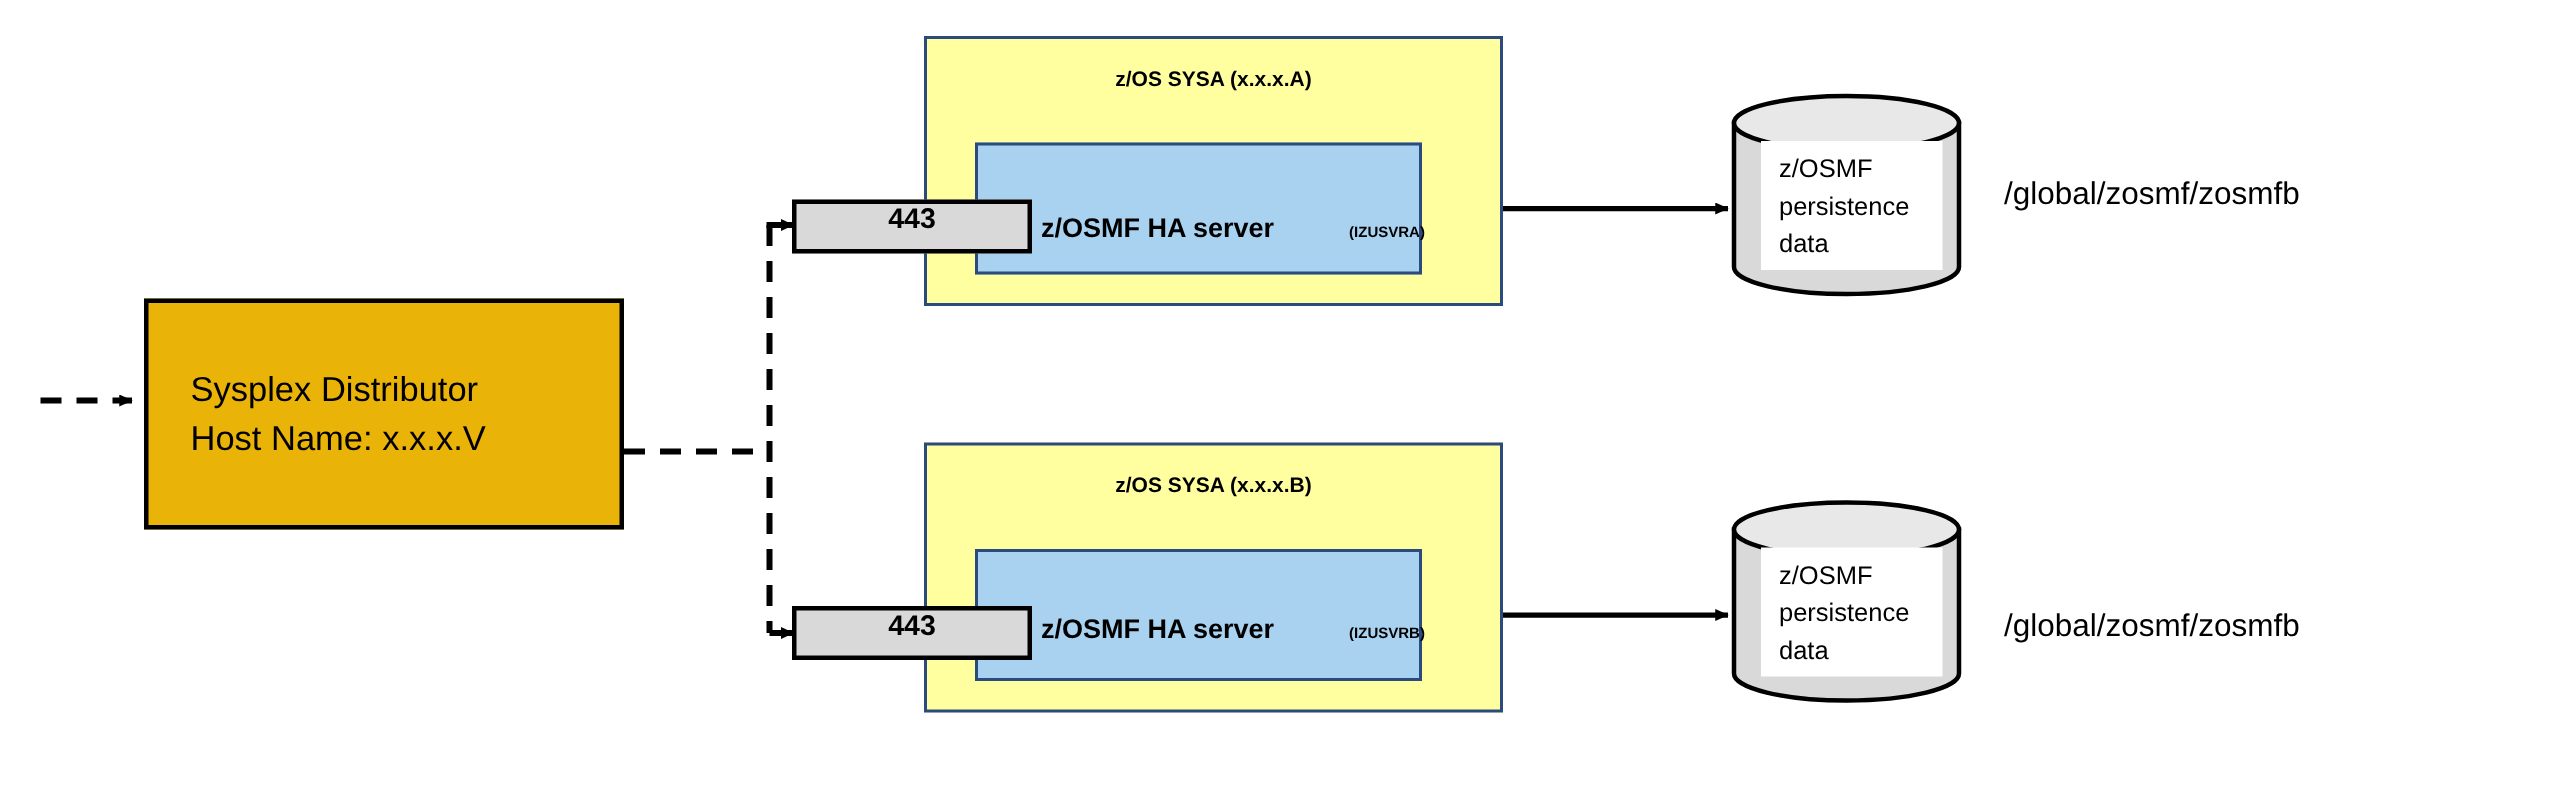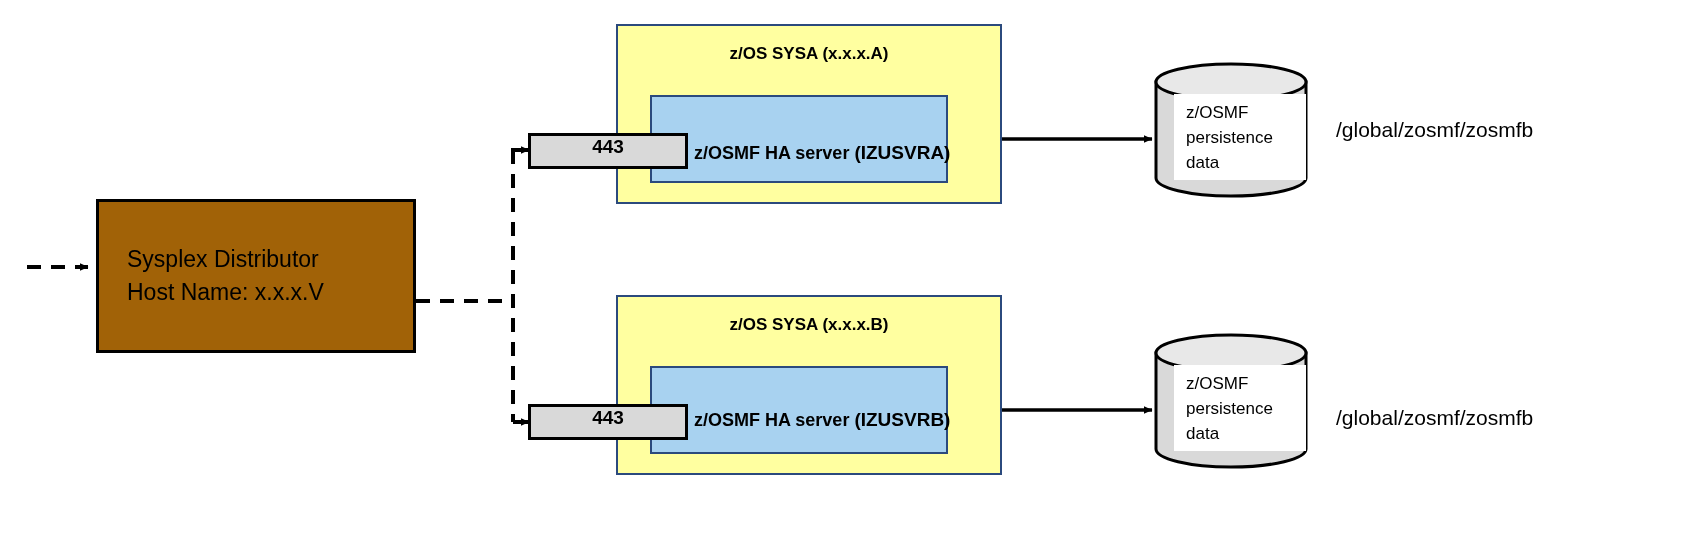--- a/index.html
+++ b/index.html
@@ -19,21 +19,21 @@
     overflow: hidden;
   }
   .abs { position: absolute; }
 
   
   .sysplex-box {
     left: 96px;
     top: 199px;
     width: 320px;
     height: 154px;
-    background: #a16207;
+    background: #eab308;
     border: 3px solid #000000;
     box-sizing: border-box;
     display: flex;
     flex-direction: column;
     justify-content: center;
     padding-left: 28px;
   }
   .sysplex-line {
     font-size: 23px;
     line-height: 33px;
@@ -48,41 +48,41 @@
     background: #ffffa0;
     border: 2px solid #2b4a7d;
     box-sizing: border-box;
   }
   .zos-title {
     position: absolute;
     left: 0;
     top: 18px;
     width: 100%;
     text-align: center;
-    font-size: 17px;
+    font-size: 14px;
     font-weight: bold;
     white-space: nowrap;
   }
 
   
   .server-box {
     width: 298px;
     height: 88px;
     background: #a8d2f0;
     border: 2px solid #2b4a7d;
     box-sizing: border-box;
   }
   .server-label {
     position: absolute;
     font-size: 18px;
     font-weight: bold;
     white-space: nowrap;
     line-height: 1;
   }
-  .server-label .suffix { font-size: 19px; }
+  .server-label .suffix { font-size: 10px; margin-left: 45px; }
 
   
   .port-box {
     width: 160px;
     height: 36px;
     background: #d9d9d9;
     border: 3px solid #000000;
     box-sizing: border-box;
     display: flex;
     align-items: flex-start;
@@ -94,21 +94,21 @@
   
   .cyl {
     width: 154px;
     height: 136px;
   }
   .cyl svg { display: block; }
   .cyl-text {
     position: absolute;
     left: 20px;
     top: 32px;
-    width: 132px;
+    width: 121px;
     height: 86px;
     background: #ffffff;
     font-size: 17px;
     line-height: 25px;
     padding: 6px 0 0 12px;
     box-sizing: border-box;
   }
   .cyl-text div { white-space: nowrap; }
 
   

